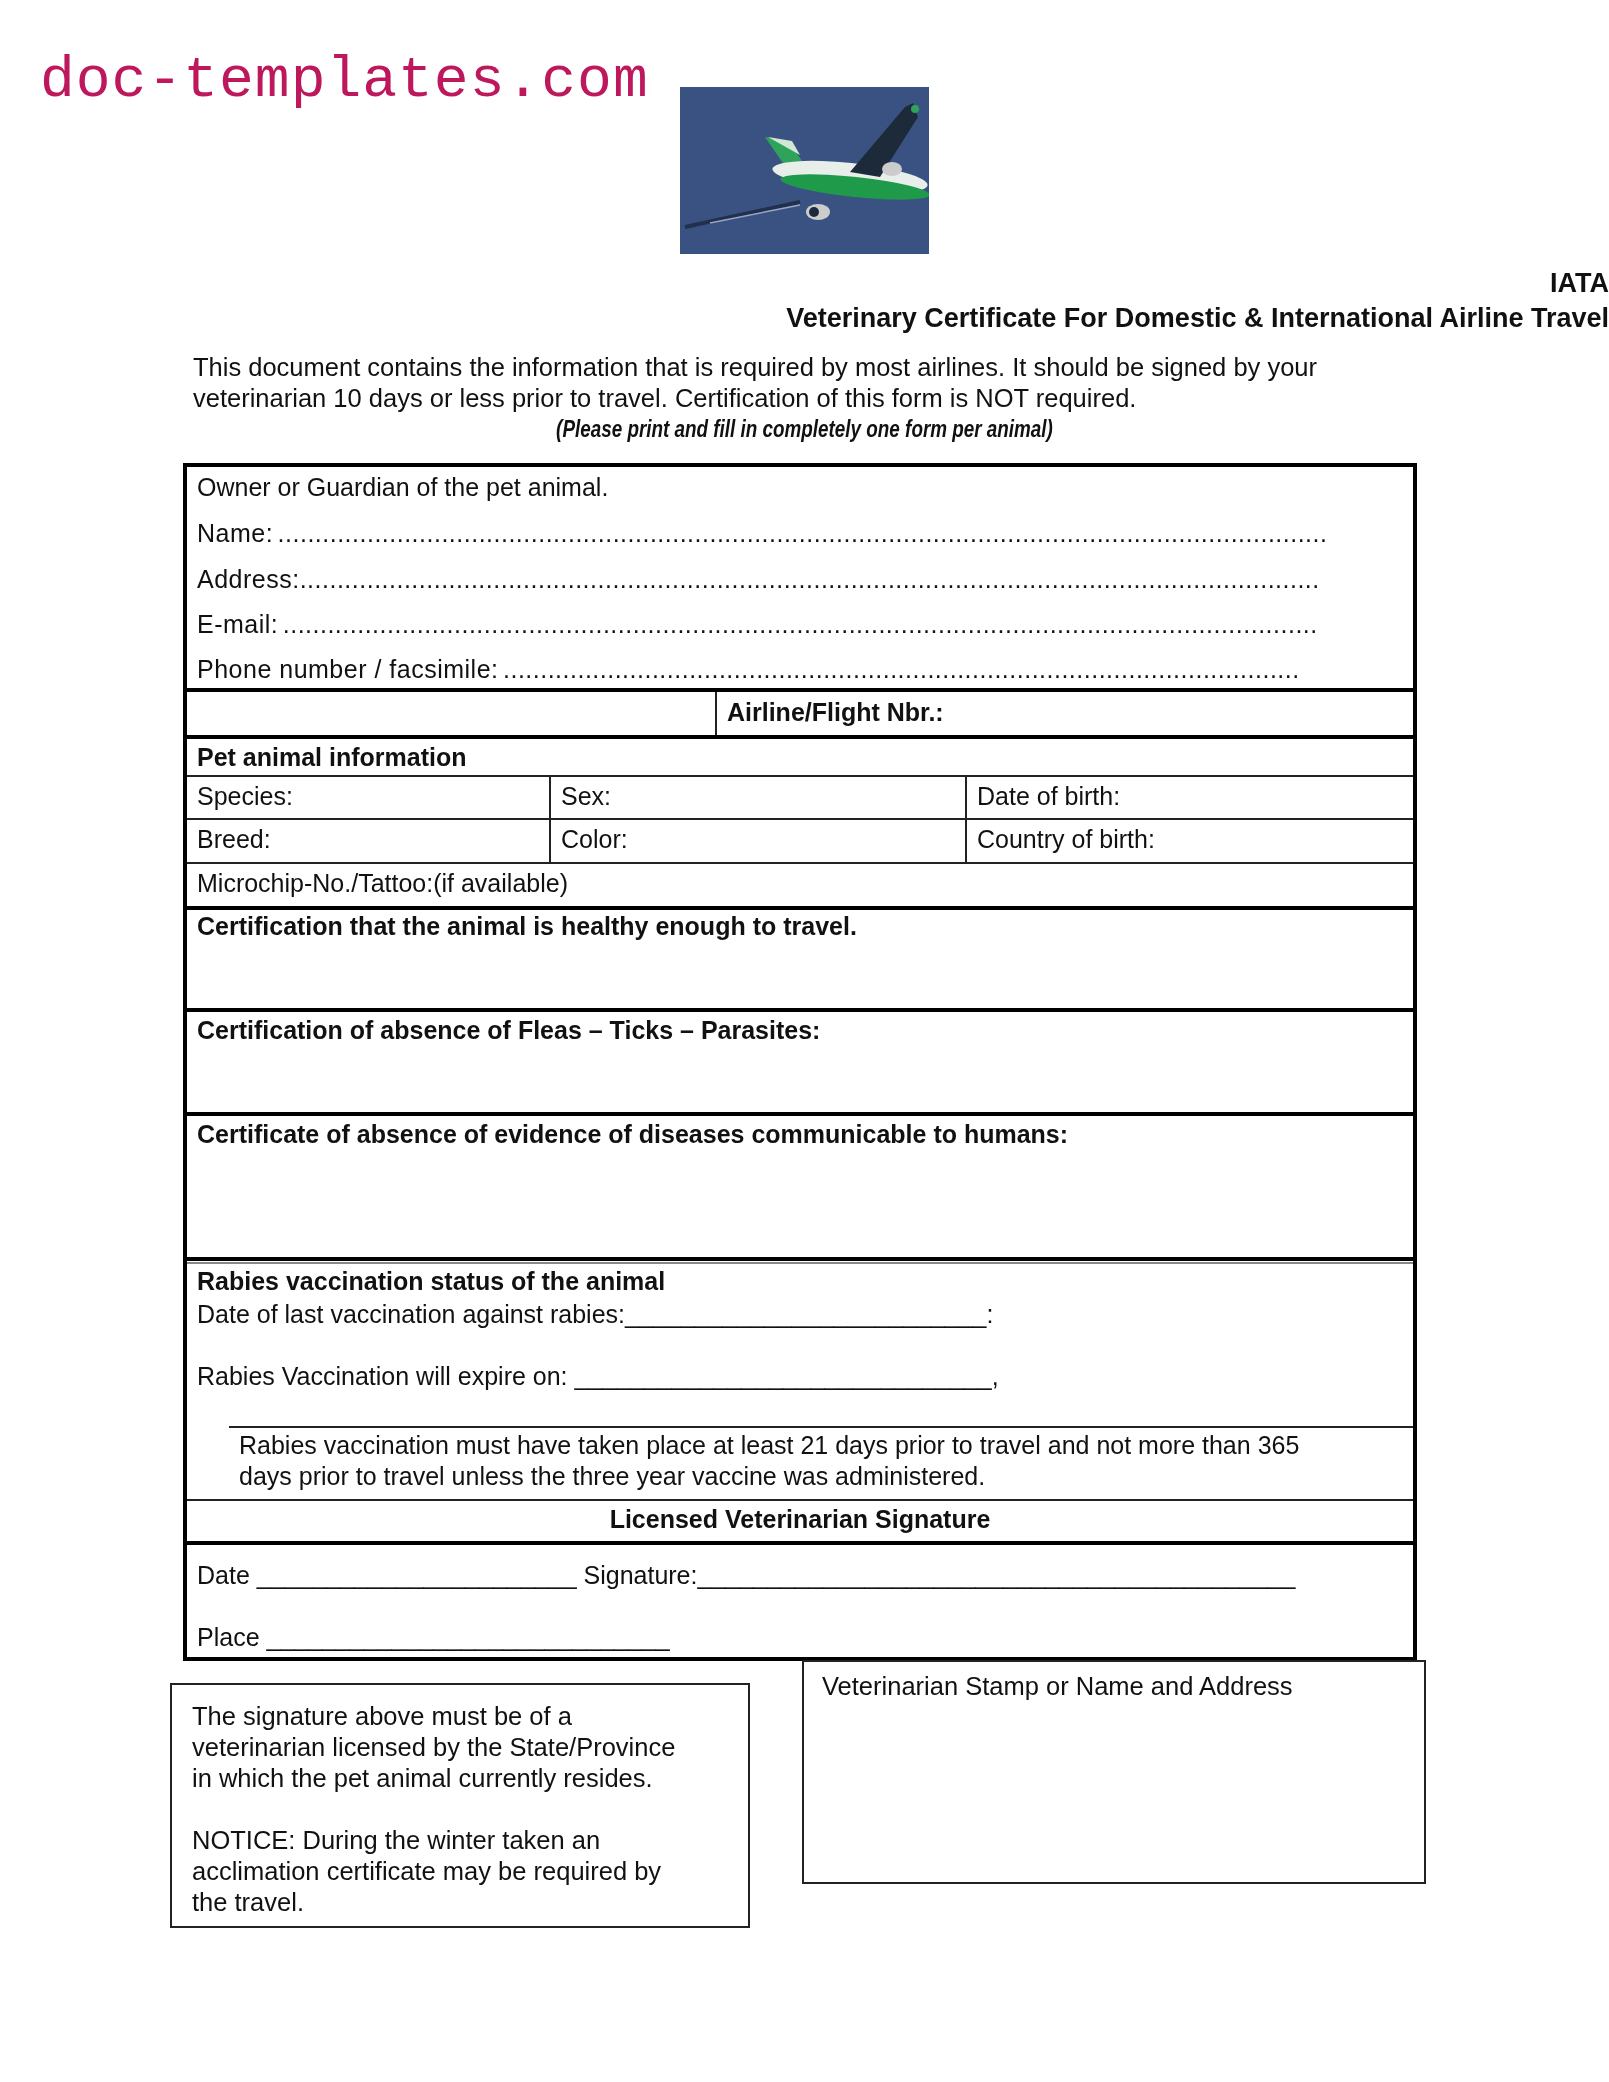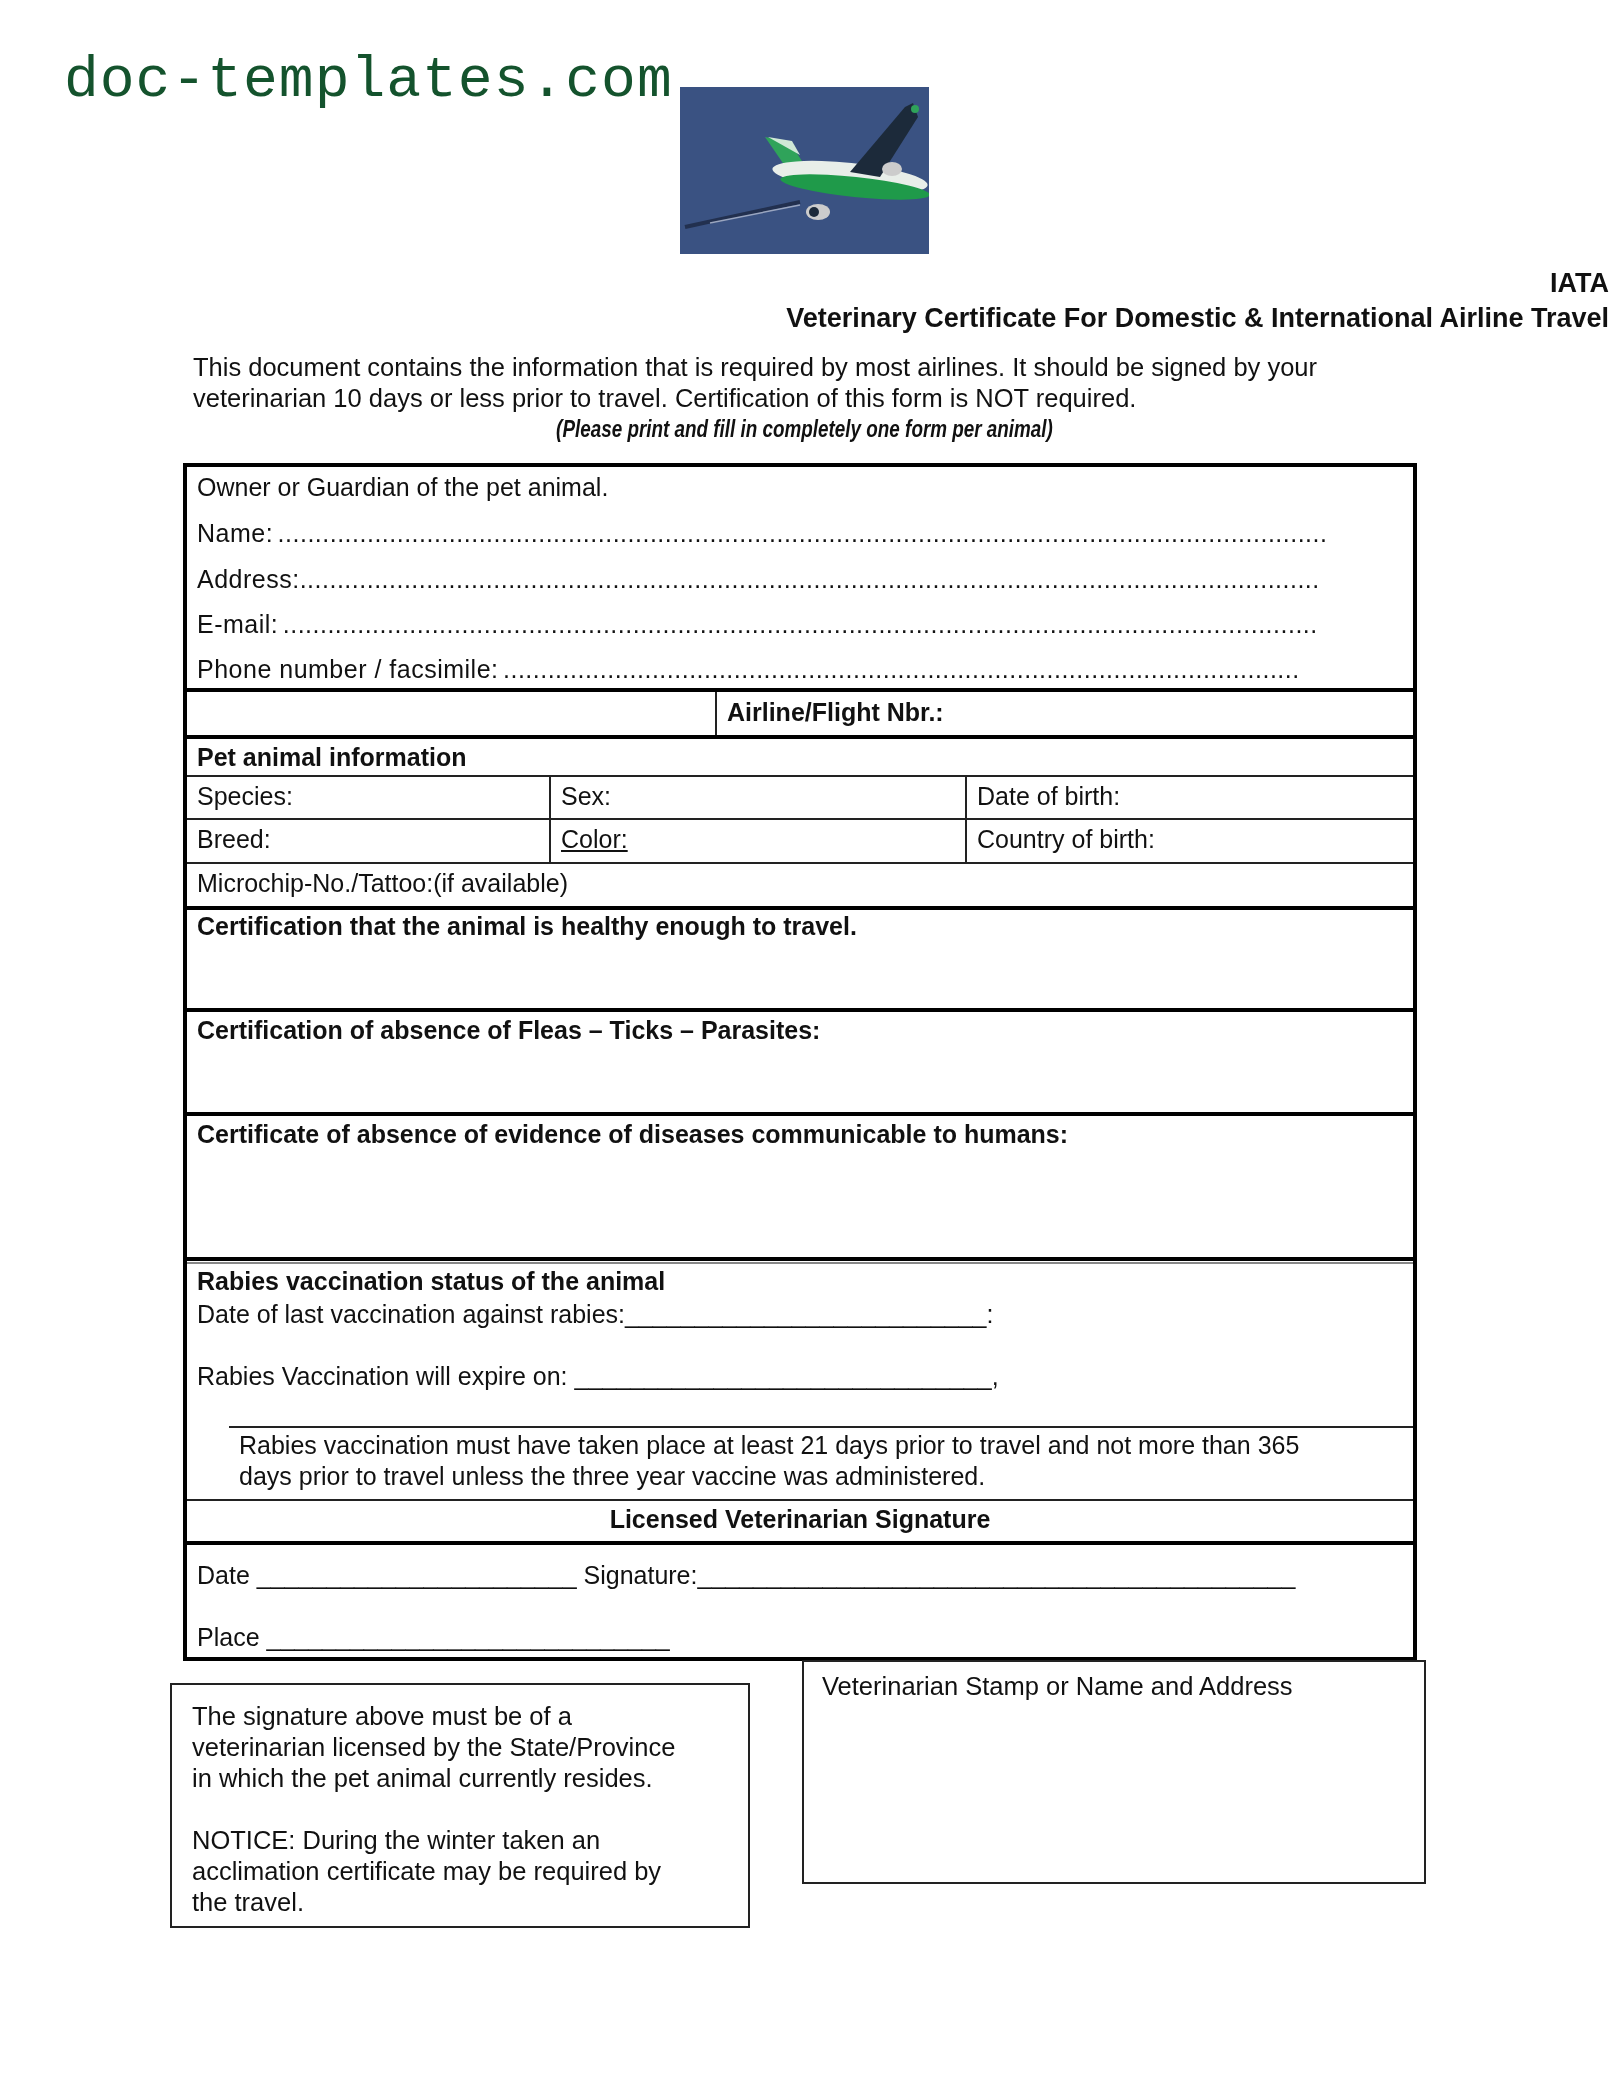--- a/index.html
+++ b/index.html
@@ -1,20 +1,20 @@
 <!DOCTYPE html>
 <html><head>
 <meta charset="utf-8">
 <style>
   html, body { margin:0; padding:0; background:#ffffff; }
   body { width:1609px; height:2082px; position:relative; overflow:hidden;
          font-family:"Liberation Sans", sans-serif; color:#111; }
   .abs { position:absolute; }
-  .watermark { left:64px; top:52px; font-family:"Liberation Mono", monospace; font-size:58px;
-               color:#14532d; letter-spacing:1px; white-space:nowrap; z-index:3; line-height:1; }
+  .watermark { left:40px; top:52px; font-family:"Liberation Mono", monospace; font-size:58px;
+               color:#be185d; letter-spacing:1px; white-space:nowrap; z-index:3; line-height:1; }
   .plane { left:680px; top:87px; width:249px; height:167px; background:#3a5282; overflow:hidden; z-index:2; }
   .title { left:0; width:1609px; text-align:right; font-weight:bold; white-space:nowrap; }
   .t1 { top:268px; font-size:27px; }
   .t2 { top:303px; font-size:27px; }
   .intro { left:193px; top:352px; font-size:25.5px; line-height:31px; width:1240px; }
   .please { left:0; width:1609px; text-align:center; top:416px; font-size:23px; font-weight:bold;
             font-style:italic; transform:scaleX(0.82); }
   .box { left:183px; top:463px; width:1234px; height:1198px; border:4px solid #000; box-sizing:border-box; }
   .row { position:absolute; left:0; right:0; box-sizing:border-box; }
   .thick { border-top:4px solid #000; }
@@ -102,21 +102,21 @@
     <div class="cell vline" style="left:778px;right:0;">
       <span class="lbl" style="top:5px;">Date of birth:</span>
     </div>
   </div>
 
   <div class="row thin" style="top:351px;height:44px;">
     <div class="cell" style="left:0;width:362px;">
       <span class="lbl" style="top:5px;">Breed:</span>
     </div>
     <div class="cell vline" style="left:362px;width:416px;">
-      <span class="lbl" style="top:5px;text-decoration:underline;">Color:</span>
+      <span class="lbl" style="top:5px;">Color:</span>
     </div>
     <div class="cell vline" style="left:778px;right:0;">
       <span class="lbl" style="top:5px;">Country of birth:</span>
     </div>
   </div>
 
   <div class="row thin" style="top:395px;height:44px;">
     <span class="lbl" style="top:5px;">Microchip-No./Tattoo:(if available)</span>
   </div>
 

